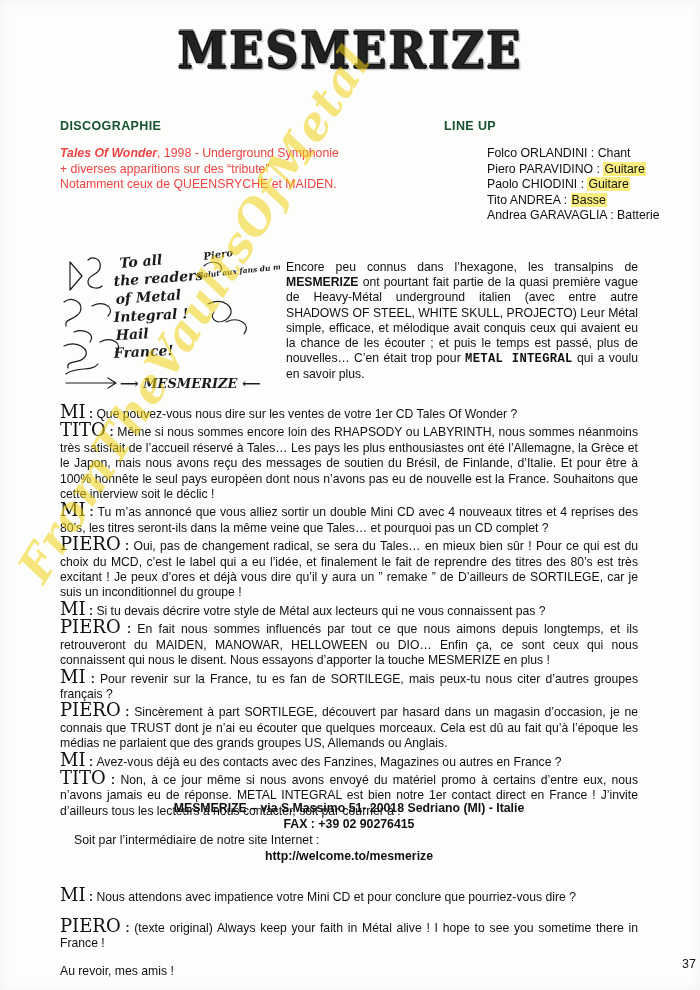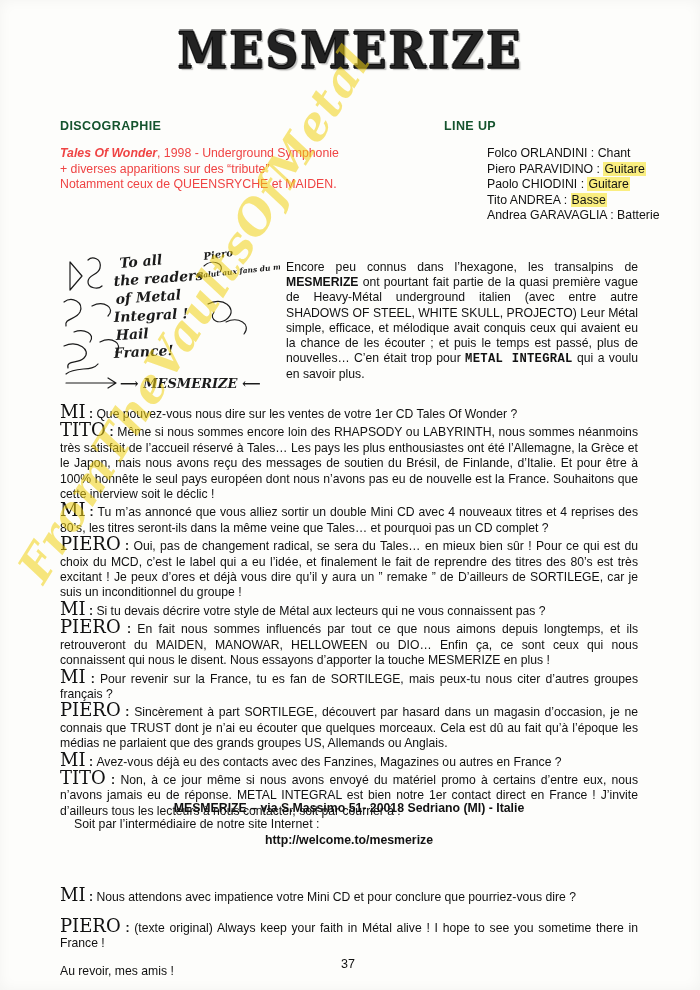--- a/index.html
+++ b/index.html
@@ -160,21 +160,21 @@
     font-size: 12.2px;
     line-height: 15.4px;
     text-align: justify;
   }
 
   .page-number {
     position: absolute;
     left: 0;
     top: 957px;
     width: 696px;
-    text-align: center;
+    text-align: right;
     font-size: 12.5px;
     color: #111;
   }
 
   
   .watermark {
     position: absolute;
     left: 40px;
     top: 250px;
     width: 620px;
@@ -282,20 +282,21 @@
     <p><span class="who-serif">MI</span><span class="who"> : </span><span>Si tu devais décrire votre style de Métal aux lecteurs qui ne vous connaissent pas ?</span></p>
     <p><span class="who-serif">PIERO</span><span class="who"> : </span><span>En fait nous sommes influencés par tout ce que nous aimons depuis longtemps, et ils retrouveront du MAIDEN, MANOWAR, HELLOWEEN ou DIO… Enfin ça, ce sont ceux qui nous connaissent qui nous le disent. Nous essayons d’apporter la touche MESMERIZE en plus !</span></p>
     <p><span class="who-serif">MI</span><span class="who"> : </span><span>Pour revenir sur la France, tu es fan de SORTILEGE, mais peux-tu nous citer d’autres groupes français ?</span></p>
     <p><span class="who-serif">PIERO</span><span class="who"> : </span><span>Sincèrement à part SORTILEGE, découvert par hasard dans un magasin d’occasion, je ne connais que TRUST dont je n’ai eu écouter que quelques morceaux. Cela est dû au fait qu’à l’époque les médias ne parlaient que des grands groupes US, Allemands ou Anglais.</span></p>
     <p><span class="who-serif">MI</span><span class="who"> : </span><span>Avez-vous déjà eu des contacts avec des Fanzines, Magazines ou autres en France ?</span></p>
     <p><span class="who-serif">TITO</span><span class="who"> : </span><span>Non, à ce jour même si nous avons envoyé du matériel promo à certains d’entre eux, nous n’avons jamais eu de réponse. METAL INTEGRAL est bien notre 1er contact direct en France ! J’invite d’ailleurs tous les lecteurs à nous contacter, soit par courrier à :</span></p>
   </div>
 
   <div class="contact">
     <div class="l1">MESMERIZE – via S.Massimo 51- 20018 Sedriano (MI) - Italie</div>
+    <div class="l2">FAX : +39 02 90276415</div>
     <div class="l3">Soit par l’intermédiaire de notre site Internet :</div>
     <div class="l4">http://welcome.to/mesmerize</div>
   </div>
 
   <div class="closing">
     <p><span class="who-serif">MI</span><span class="who"> : </span><span>Nous attendons avec impatience votre Mini CD et pour conclure que pourriez-vous dire ?</span></p>
     <p><span class="who-serif">PIERO</span><span class="who">  : </span><span>(texte original) Always keep your faith in Métal alive ! I hope to see you sometime there in France !</span></p>
     <p><span>Au revoir, mes amis !</span></p>
   </div>
 

